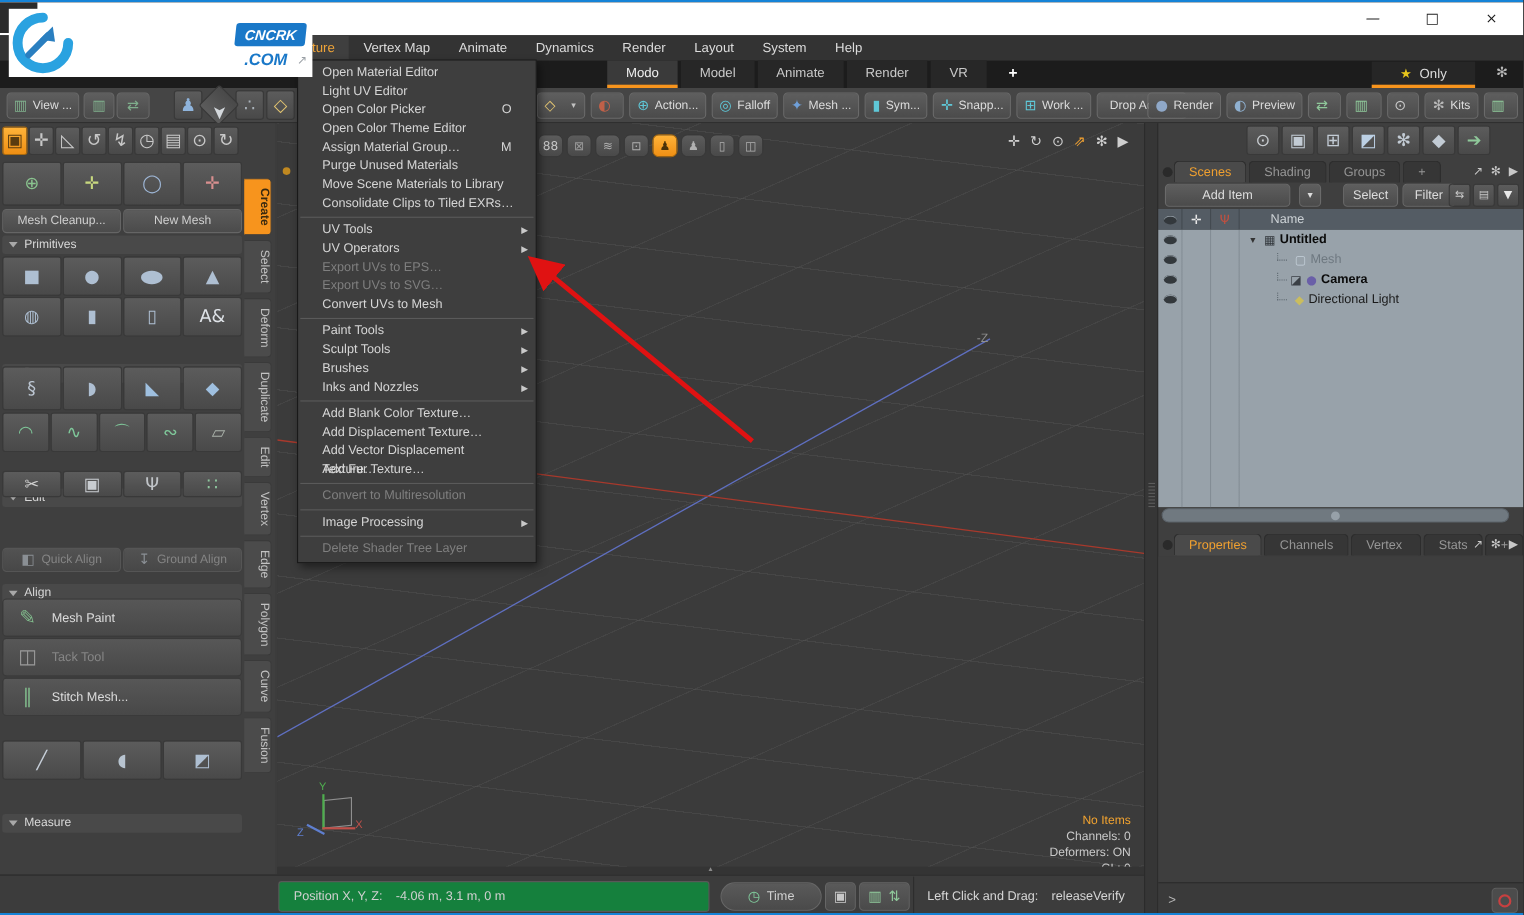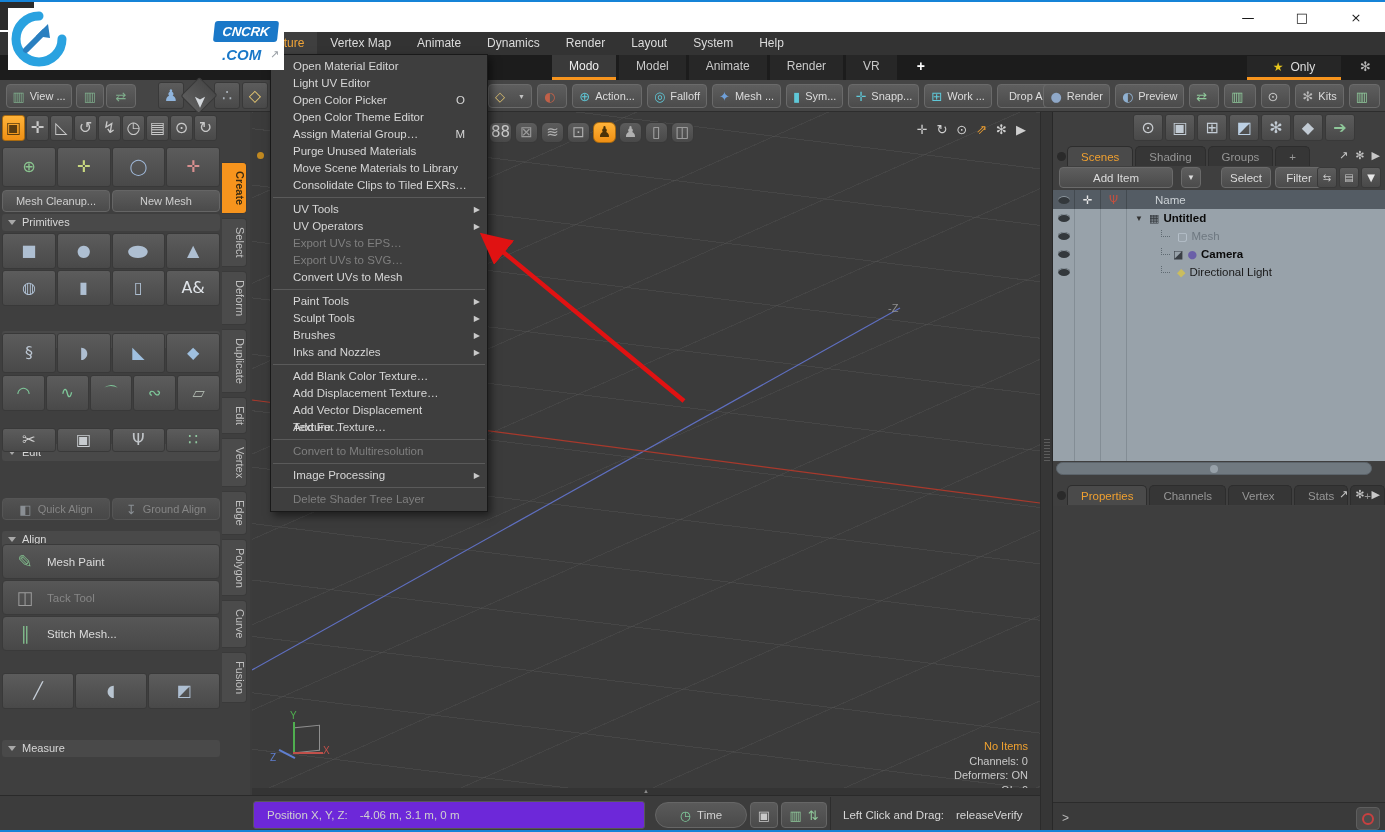--- a/index.html
+++ b/index.html
@@ -96,21 +96,21 @@
 
   
   .viewport { position:absolute; left:252px; top:110px; width:788px; height:676px; overflow:hidden;
      background:
        repeating-linear-gradient(187deg, rgba(90,90,90,.35) 0 1px, transparent 1px 56px),
        repeating-linear-gradient(156deg, rgba(90,90,90,.30) 0 1px, transparent 1px 78px),
        #3b3b3b; }
   .vp-axes { position:absolute; left:0; top:0; }
   .vp-left-icons { position:absolute; left:237px; top:10px; display:flex; gap:3px; }
   .vp-left-icons .tile { width:23px; height:21px; border-radius:6px; }
-  .vp-left-icons .tg { font-size:15px; }
+  .vp-left-icons .tg { font-size:11px; }
   .vp-right-icons { position:absolute; right:14px; top:8px; display:flex; gap:9px; }
   .vp-right-icons .tg { font-size:13px; color:#cfcfcf; }
   .vp-dot { position:absolute; left:5px; top:40px; width:7px; height:7px; border-radius:50%; background:#c08820; }
   .axis-label { position:absolute; left:636px; top:190px; color:#8f8f8f; font-size:11px; }
   .hud { position:absolute; right:12px; top:595px; text-align:right; font-size:11px; color:#c9c9c9; line-height:14.5px; }
   .gizmo { position:absolute; left:18px; top:600px; width:60px; height:60px; font-size:10px; }
   .giz-quad { position:absolute; left:24px; top:14px; width:26px; height:26px; border:1px solid #8f8f8f;
               transform:skewY(-6deg); }
   .giz-y { position:absolute; left:23px; top:10px; width:2px; height:32px; background:#4fae4f; }
   .giz-x { position:absolute; left:23px; top:40px; width:30px; height:2px; background:#c0504a; }
@@ -194,21 +194,21 @@
                background:#98a0a8; border:1px solid #6a7076; font-size:11.5px; padding:0 10px;
                color:#2e3338; outline:none; font-family:"Liberation Sans",sans-serif; }
   .cmd-input::placeholder { color:#565c63; }
   .cmd-run { position:absolute; right:5px; top:4px; width:24px; height:23px; background:#4c4c4c;
              border:1px solid #5e5e5e; border-radius:4px; display:flex; align-items:center; justify-content:center; }
   .cmd-run i { width:12px; height:12px; border-radius:50%; border:2px solid #c84040; }
 
   
   .statusbar { position:absolute; left:0; top:793px; width:1040px; height:39px; background:#3c3c3c;
                border-top:1px solid #2a2a2a; font-size:11.5px; color:#d0d0d0; }
-  .pos-box { position:absolute; left:253px; top:5px; width:392px; height:28px; background:#6d28d9;
+  .pos-box { position:absolute; left:253px; top:5px; width:392px; height:28px; background:#15803d;
              border:1px solid #585858; border-radius:3px; line-height:26px; padding-left:13px; }
   .pos-box b { font-weight:normal; margin-left:12px; }
   .time-btn { position:absolute; left:655px; top:6px; width:92px; height:26px; border-radius:13px;
               background:linear-gradient(#5a5a5a,#4a4a4a); border:1px solid #666; display:flex;
               align-items:center; justify-content:center; gap:6px; }
   .time-btn .tg { color:#7fc89a; font-size:13px; }
   .sb-tile { position:absolute; top:6px; height:26px; background:linear-gradient(#5a5a5a,#4a4a4a);
              border:1px solid #666; border-radius:4px; display:flex; align-items:center; justify-content:center; gap:6px; }
   .sb-1 { left:750px; width:28px; }
   .sb-2 { left:781px; width:46px; }

